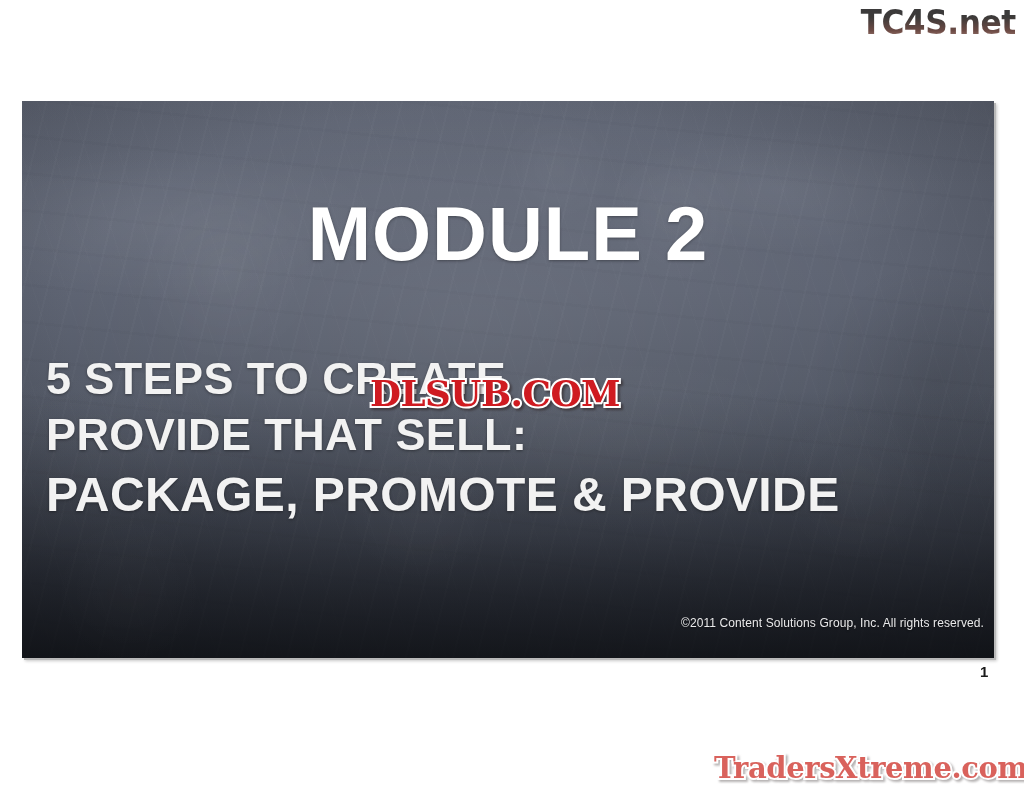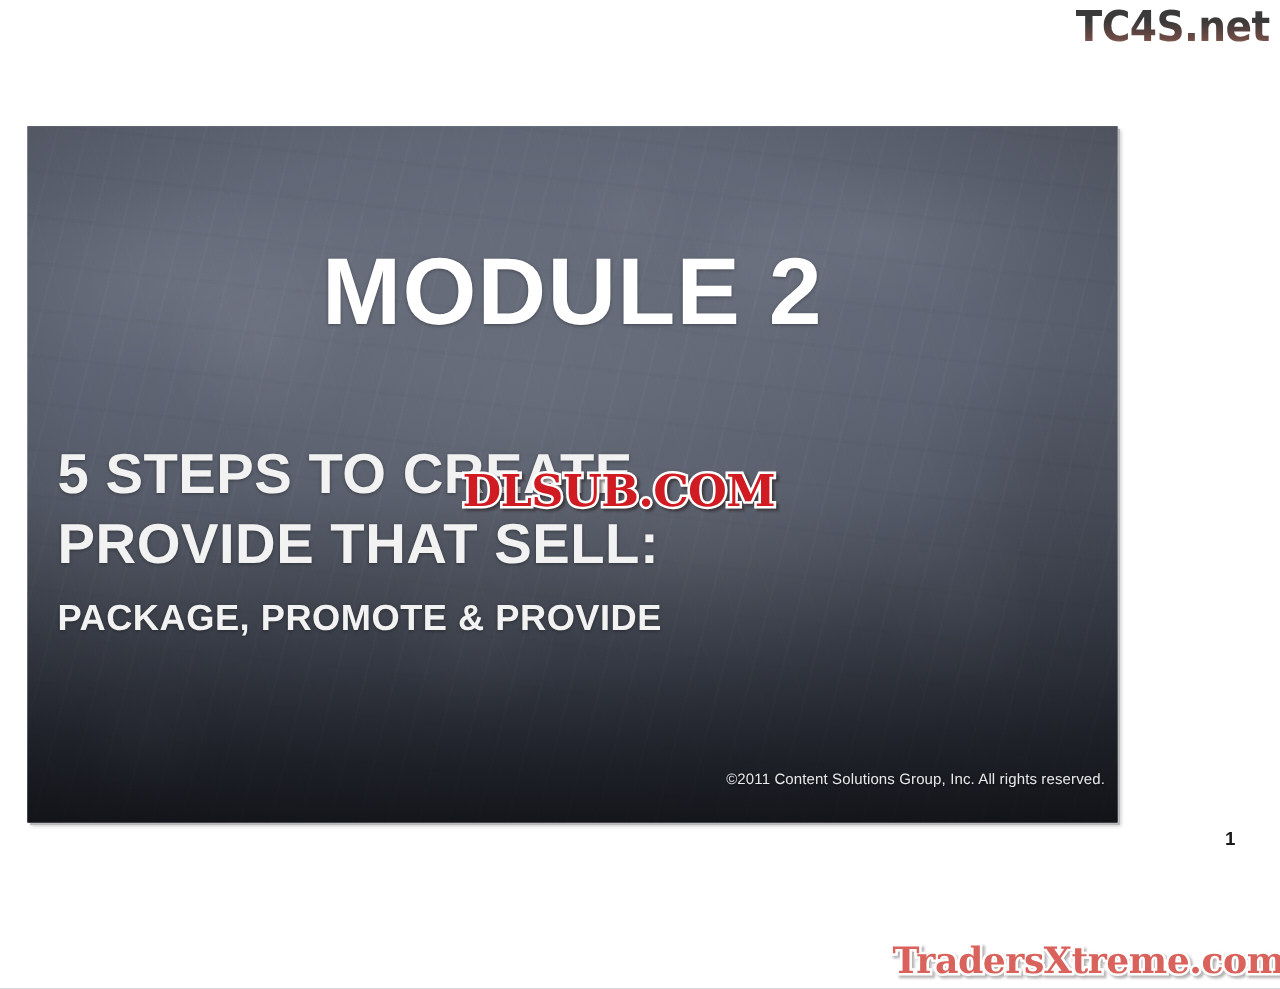--- a/index.html
+++ b/index.html
@@ -33,21 +33,21 @@
     transform: scaleX(0.92);
     transform-origin: right center;
     white-space: nowrap;
   }
 
   
   #slide-wrap {
     position: absolute;
     left: 22px;
     top: 101px;
-    width: 872px;
+    width: 972px;
     height: 557px;
     box-shadow: 2px 2px 0 0 #b9b9b9, 3px 3px 3px 0 rgba(0,0,0,0.22);
   }
   #slide {
     position: absolute;
     inset: 0;
     overflow: hidden;
     background-color: #5a606d;
     background-image:
       
@@ -107,21 +107,21 @@
     font-weight: bold;
     font-size: 45px;
     line-height: 56px;
     letter-spacing: 0.4px;
     text-shadow: 0 1px 3px rgba(0,0,0,0.38);
     z-index: 3;
     margin-left: 24px;
   }
   #slide-subtitle .line-3 {
     display: block;
-    font-size: 29px;
+    font-size: 48px;
     line-height: 52px;
     margin-top: 6px;
   }
   #slide-copyright {
     position: absolute;
     right: 10px;
     bottom: 27px;
     color: #e9e9ea;
     font-family: "Liberation Sans", sans-serif;
     font-size: 12px;

